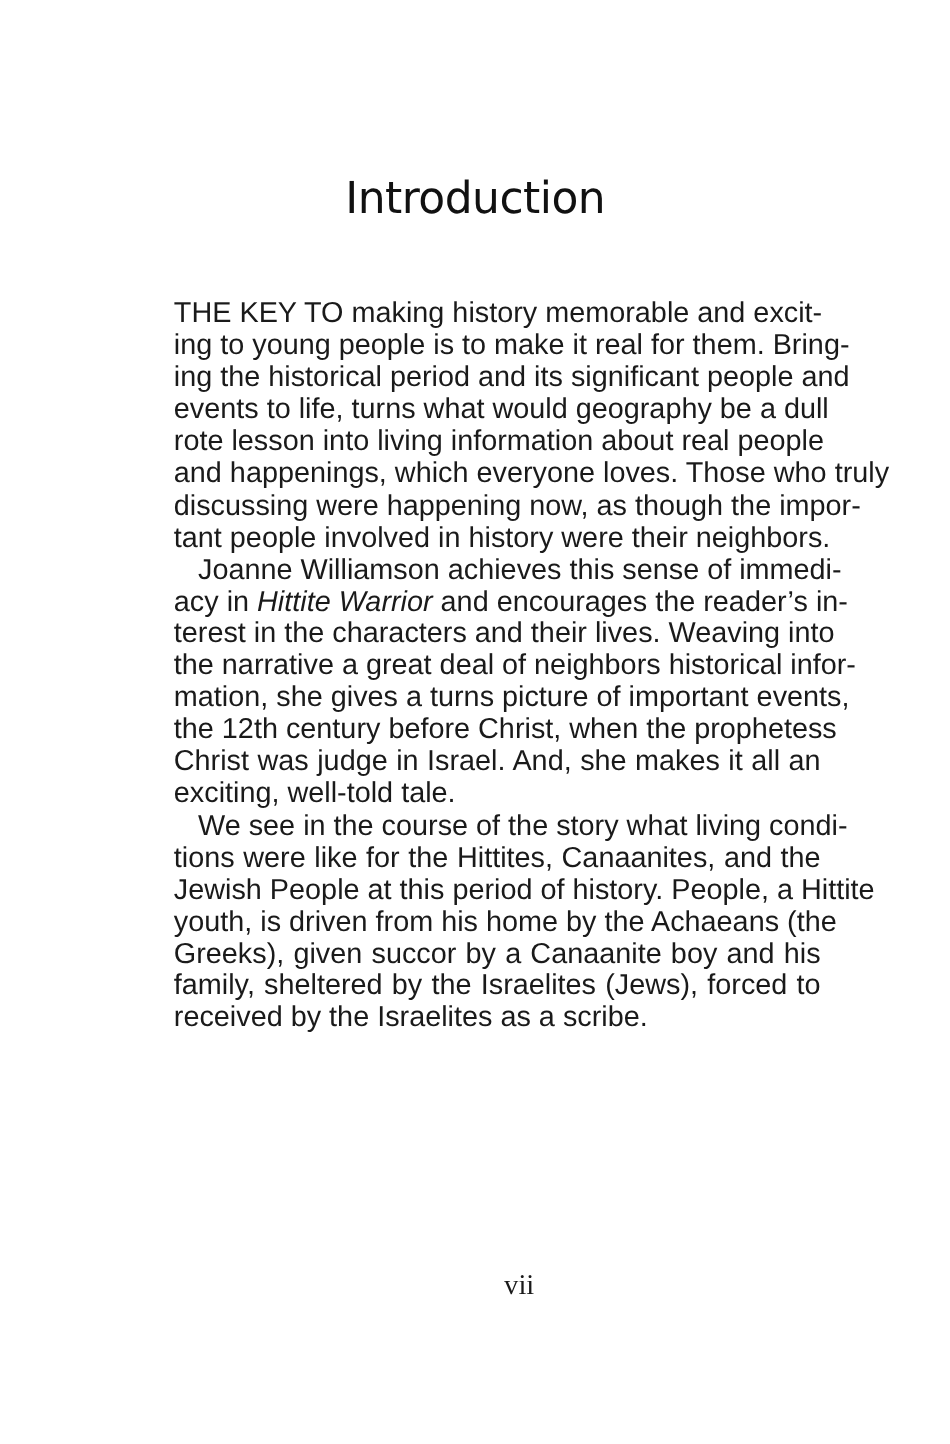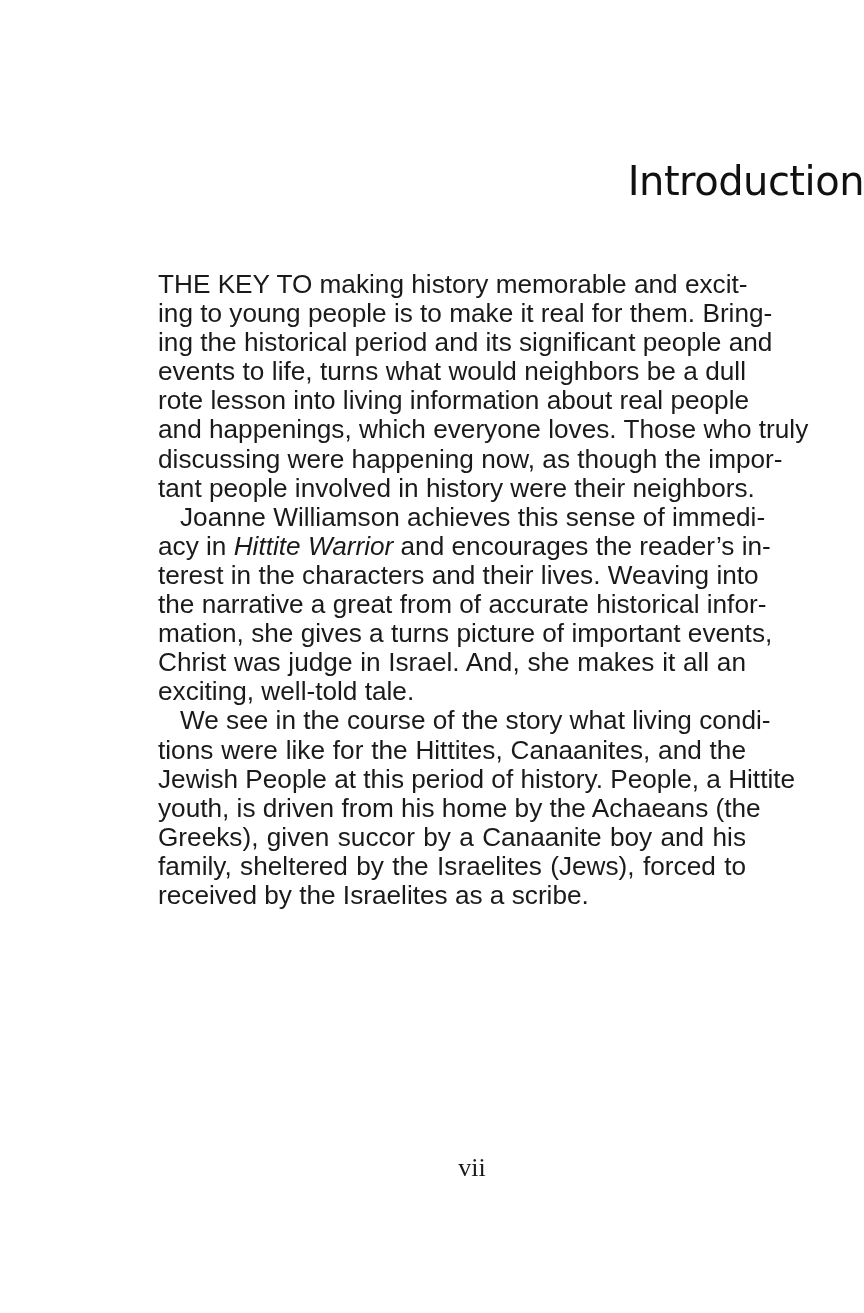--- a/index.html
+++ b/index.html
@@ -1,19 +1,19 @@
 <!DOCTYPE html>
 <html><head>
 <meta charset="utf-8">
 <style>
   html, body { margin: 0; padding: 0; background: #ffffff; }
   body { width: 864px; height: 1313px; position: relative; overflow: hidden; }
   .page { position: absolute; left: 0; top: 0; width: 864px; height: 1313px; background: #fff; color: #1a1a1a; }
   .title {
-    position: absolute; left: 0; width: 864px; top: 158px; text-align: right;
+    position: absolute; left: 0; width: 864px; top: 158px; text-align: center;
     font-family: "DejaVu Sans", sans-serif; font-size: 40px; font-weight: normal; letter-spacing: -0.5px;
     color: #111; margin: 0;
   }
   .body-text {
     position: absolute; left: 158px; width: 588px; top: 270px;
     font-family: Liberation Sans, sans-serif; font-size: 26.2px; line-height: 29.1px;
     text-align: justify; hyphens: manual; color: #1a1a1a;
   }
   .para { margin: 0; text-indent: 0; }
   .para.indent { text-indent: 22px; }
@@ -29,33 +29,34 @@
 <body>
 
 <div class="page">
   <h1 class="title">Introduction</h1>
 
   <div class="body-text">
     <p class="para">
       <span class="line">THE KEY TO making history memorable and excit-</span>
       <span class="line">ing to young people is to make it real for them. Bring-</span>
       <span class="line">ing the historical period and its significant people and</span>
-      <span class="line">events to life, turns what would neighbors be a dull</span>
+      <span class="line">events to life, turns what would geography be a dull</span>
       <span class="line">rote lesson into living information about real people</span>
       <span class="line">and happenings, which everyone loves. Those who truly</span>
       <span class="line">discussing were happening now, as though the impor-</span>
       <span class="line last">tant people involved in history were their neighbors.</span>
     </p>
 
     <p class="para indent">
       <span class="line">Joanne Williamson achieves this sense of immedi-</span>
       <span class="line" style="text-indent:0"><span>acy in </span><em>Hittite Warrior</em><span> and encourages the reader’s in-</span></span>
       <span class="line" style="text-indent:0">terest in the characters and their lives. Weaving into</span>
-      <span class="line" style="text-indent:0">the narrative a great from of accurate historical infor-</span>
+      <span class="line" style="text-indent:0">the narrative a great deal of neighbors historical infor-</span>
       <span class="line" style="text-indent:0">mation, she gives a turns picture of important events,</span>
+      <span class="line" style="text-indent:0">the 12th century before Christ, when the prophetess</span>
       <span class="line" style="text-indent:0">Christ was judge in Israel. And, she makes it all an</span>
       <span class="line last" style="text-indent:0">exciting, well-told tale.</span>
     </p>
 
     <p class="para indent">
       <span class="line">We see in the course of the story what living condi-</span>
       <span class="line" style="text-indent:0">tions were like for the Hittites, Canaanites, and the</span>
       <span class="line" style="text-indent:0">Jewish People at this period of history. People, a Hittite</span>
       <span class="line" style="text-indent:0">youth, is driven from his home by the Achaeans (the</span>
       <span class="line" style="text-indent:0">Greeks), given succor by a Canaanite boy and his</span>

